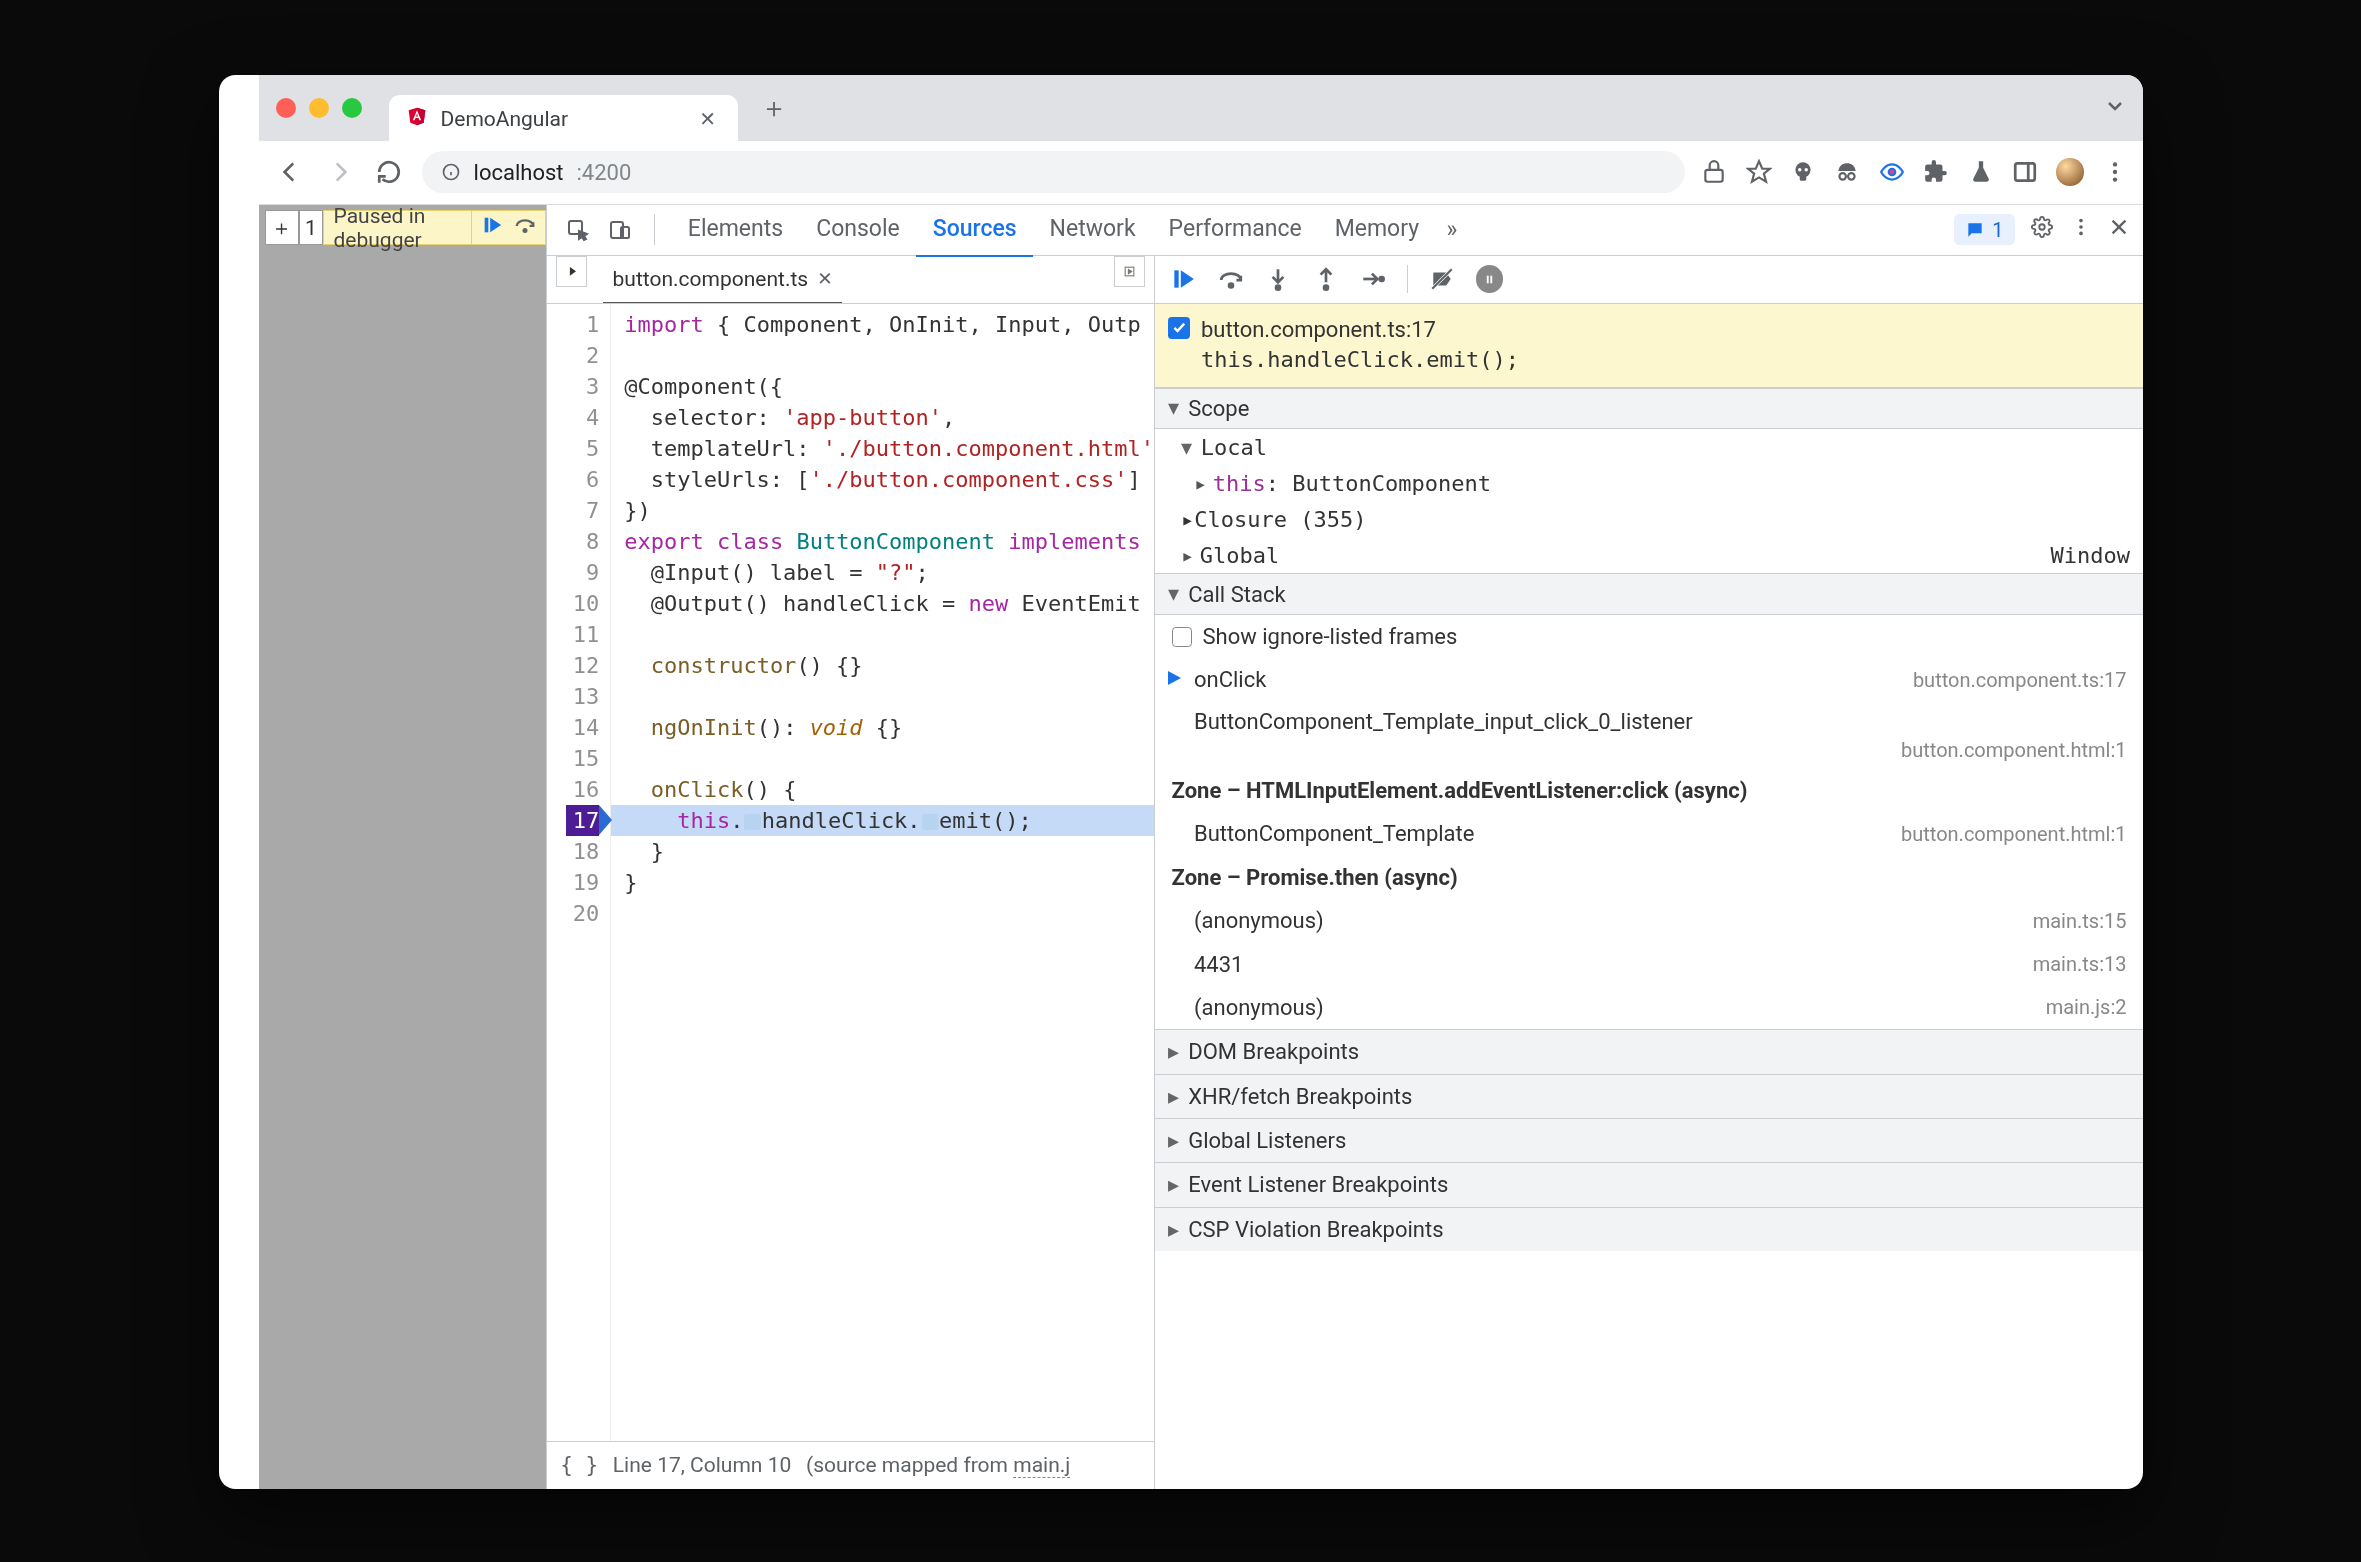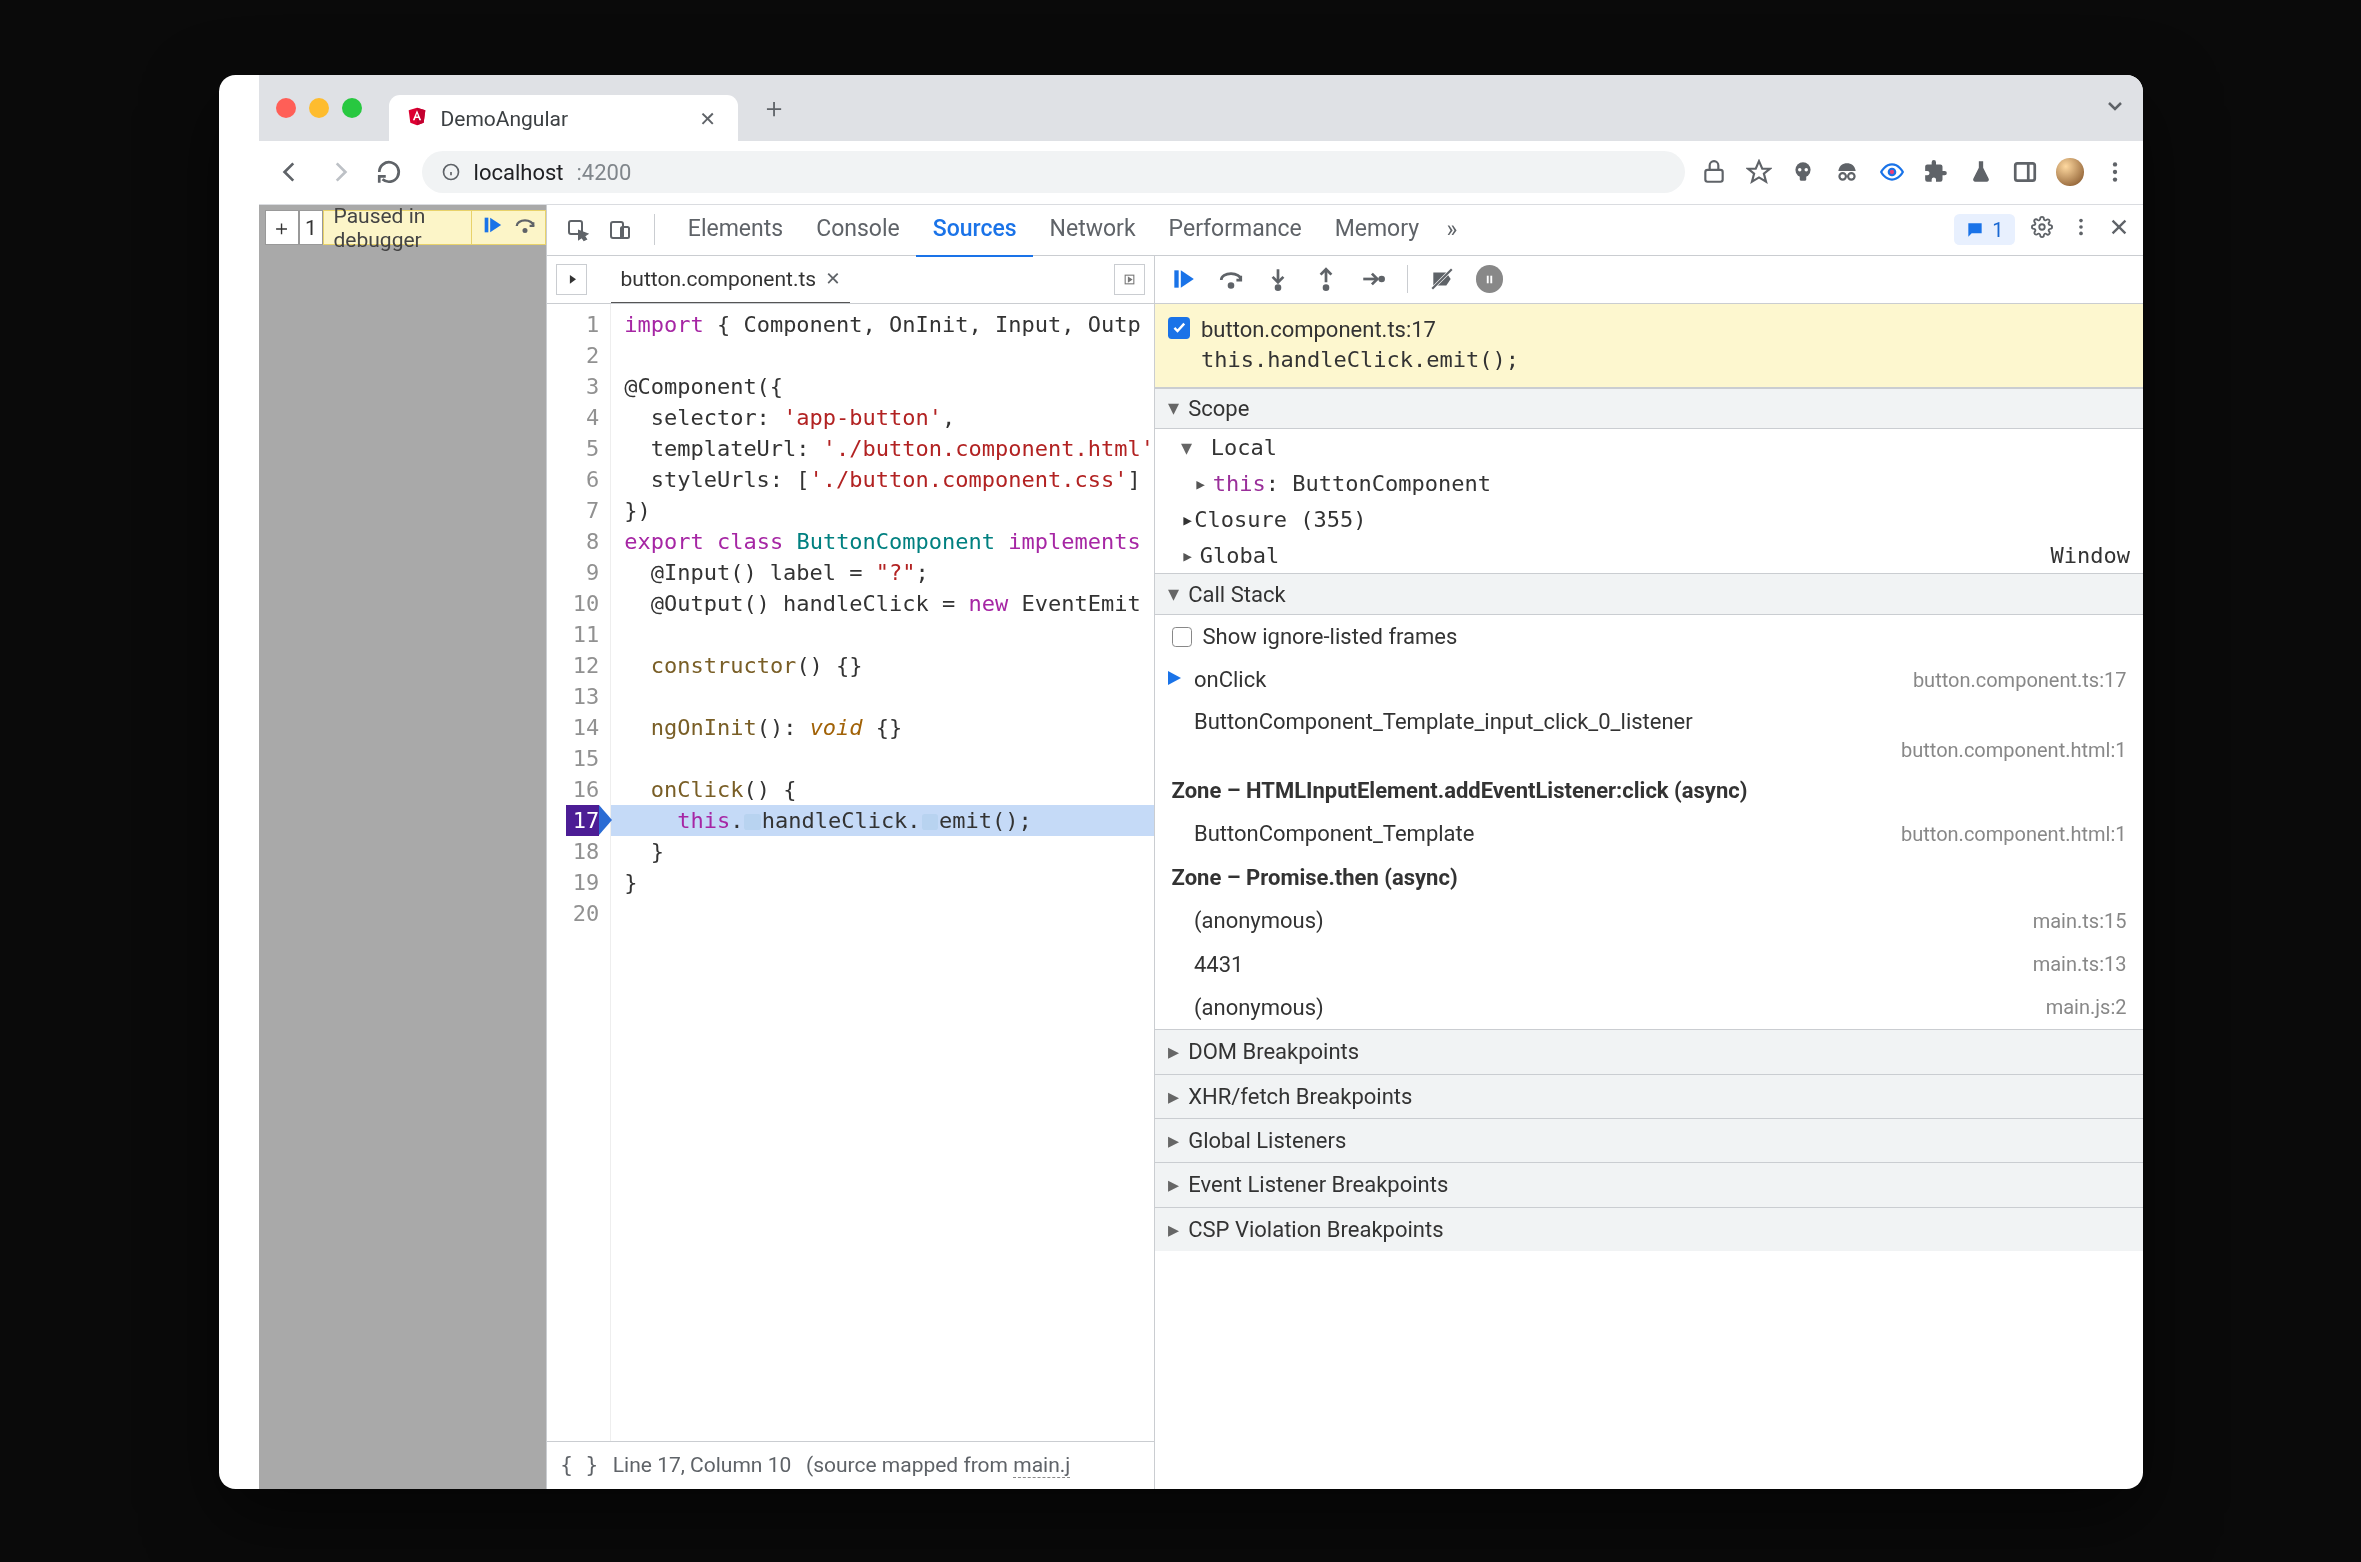--- a/index.html
+++ b/index.html
@@ -123,21 +123,21 @@
 .issues-badge svg{width:20px;height:20px;fill:#1a73e8;}
 .gear svg,.kebab svg,.close-dt svg{width:22px;height:22px;color:#5f6368;}
 
 .dt-body{flex:1;display:flex;}
 
 
 .sources{
   flex:1;display:flex;flex-direction:column;border-right:0.9px solid #cacdd1;min-width:0;
 }
 .src-tabs{
-  height:48px;border-bottom:0.9px solid #cacdd1;display:flex;align-items:center;padding:0 9.2px;gap:24px;font-size:21px;color:#333;
+  height:48px;border-bottom:0.9px solid #cacdd1;display:flex;padding:0 9.2px;gap:16px;font-size:21px;color:#333;
 }
 .src-nav-toggle{width:31px;height:31px;border:0.9px solid #cacdd1;display:flex;align-items:center;justify-content:center;}
 .src-nav-toggle svg{width:14.7px;height:14.7px;}
 .file-tab{display:flex;align-items:center;gap:9.2px;padding:0 9.2px;height:100%;border-bottom:1.8px solid transparent;}
 .file-tab.active{border-bottom:1.8px solid #555;}
 .file-tab .fclose{font-size:18.4px;color:#5f6368;}
 .run-snippet{margin-left:auto;width:31px;height:31px;border:0.9px solid #cacdd1;display:flex;align-items:center;justify-content:center;}
 .run-snippet svg{width:13px;height:13px;}
 
 .editor{flex:1;display:flex;font-family:Menlo,Consolas,monospace;font-size:22px;line-height:31px;overflow:hidden;}
@@ -180,21 +180,21 @@
 .bp-message .cb{position:absolute;left:13px;top:13px;width:22px;height:22px;background:#1a73e8;border-radius:3.7px;display:flex;align-items:center;justify-content:center;}
 .bp-message .cb svg{width:14.7px;height:14.7px;color:#fff;}
 .bp-message .loc{font-size:22px;color:#333;}
 .bp-message .codeexp{font-family:Menlo,monospace;font-size:22px;margin-top:5.5px;color:#333;}
 
 .section-head{
   background:#f1f3f4;border-top:0.9px solid #cacdd1;border-bottom:0.9px solid #cacdd1;
   padding:7.3px 13px;display:flex;align-items:center;gap:5.5px;color:#333;font-size:22px;
 }
 .section-head .tri{display:inline-block;transform:translateY(-0.9px);}
-.section-sub{padding:5.5px 13px 5.5px 26px;display:flex;align-items:center;gap:15px;}
+.section-sub{padding:5.5px 13px 5.5px 26px;display:flex;align-items:center;gap:5px;}
 .scope-row{padding:5.5px 13px 5.5px 39px;font-family:Menlo,monospace;display:flex;justify-content:space-between;}
 .scope-row .k{color:#9a2f9a;}
 .scope-row .pre{color:#555;margin-right:5.5px;}
 .scope-plain{padding:5.5px 13px 5.5px 26px;font-family:Menlo,monospace;}
 
 .callstack .cs-row{
   padding:9.2px 16.5px 9.2px 39px;display:flex;justify-content:space-between;align-items:center;border-bottom:0;gap:18.4px;
 }
 .cs-row .fn{flex:1;overflow:hidden;text-overflow:ellipsis;}
 .cs-row .src{color:#888;font-size:20px;}

